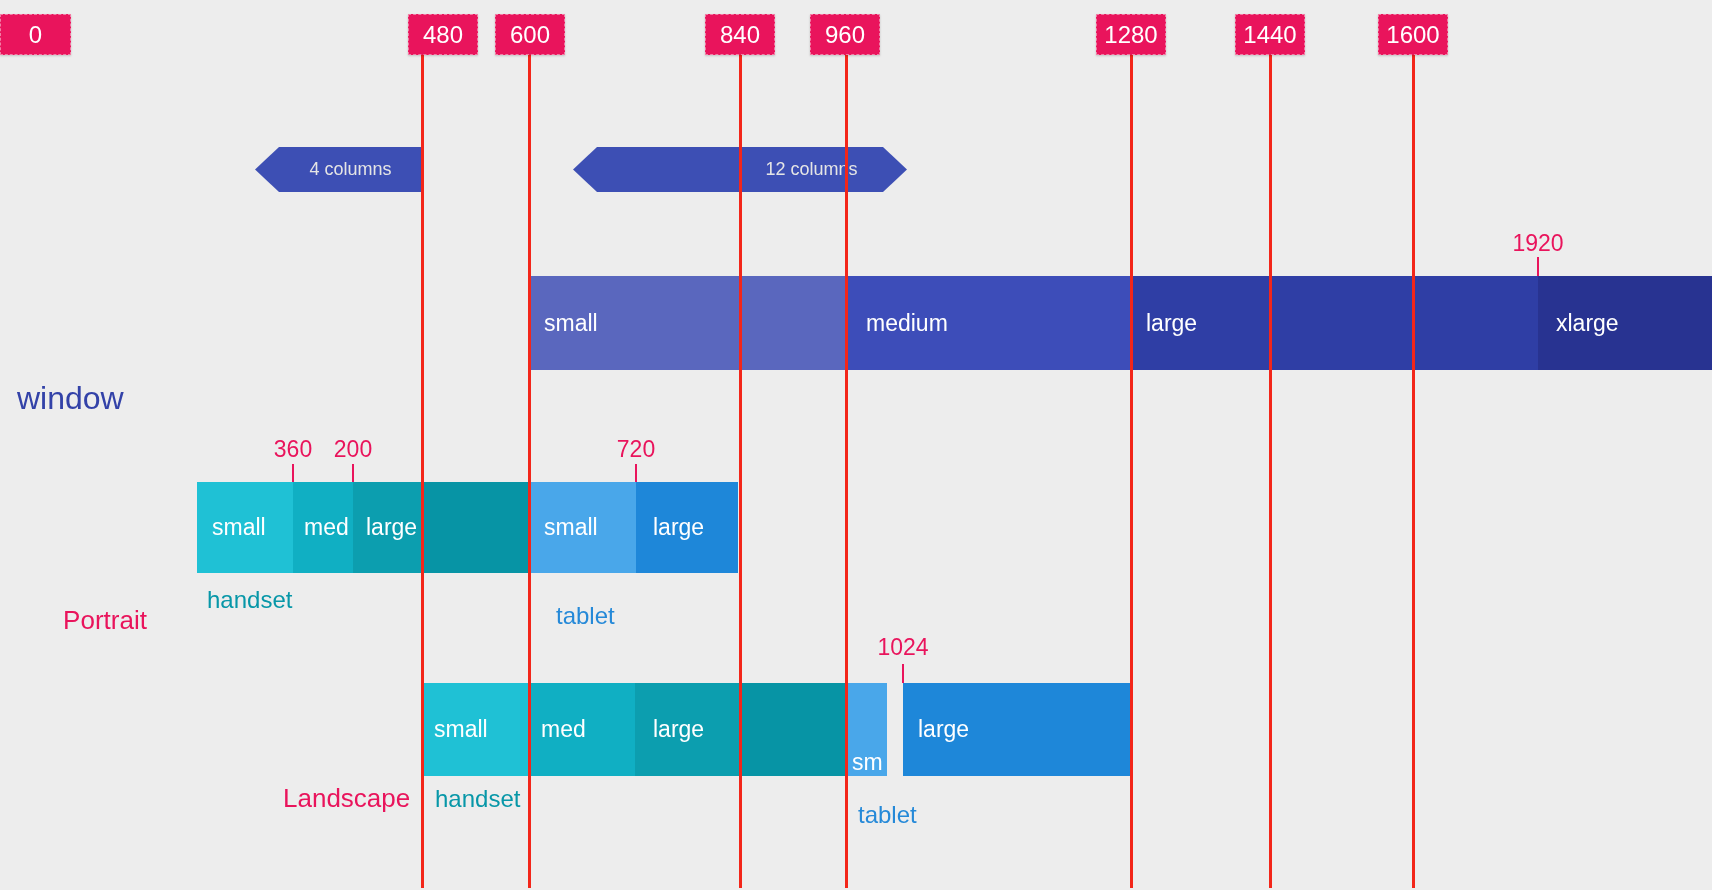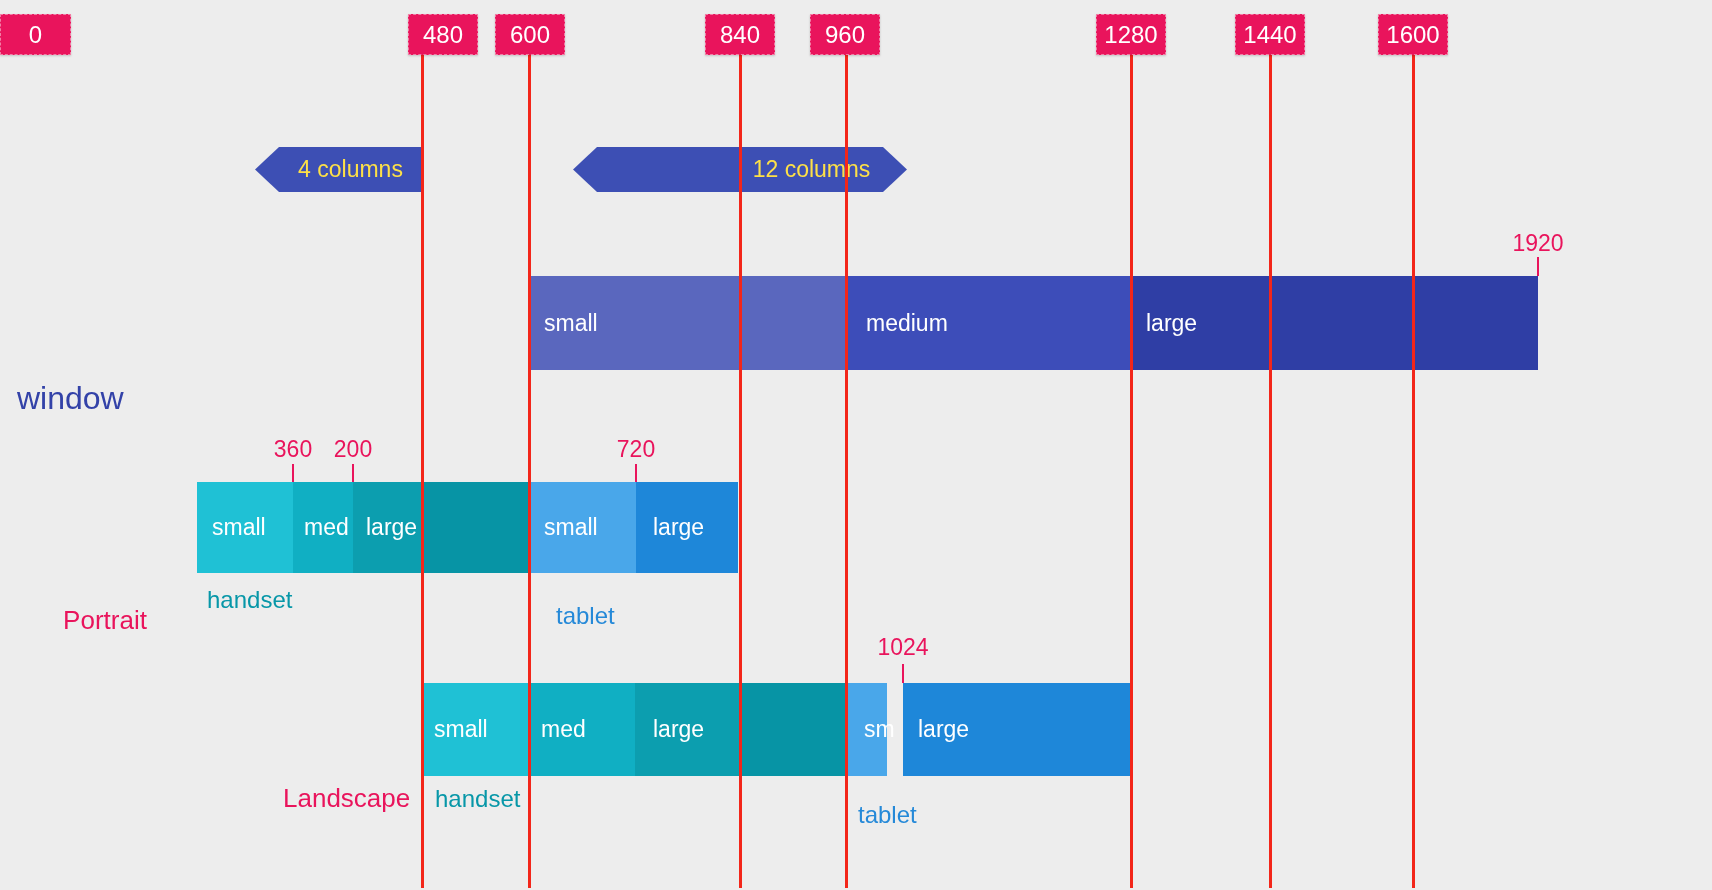--- a/index.html
+++ b/index.html
@@ -11,21 +11,21 @@
         color:#fff;font-size:24px;display:flex;align-items:center;justify-content:center;
         border:1px dashed rgba(255,255,255,.45);box-sizing:border-box;
         box-shadow:0 1px 2px rgba(0,0,0,.18);z-index:6;}
 
   
   .vline{position:absolute;top:55px;height:833px;width:3px;background:var(--c-red);z-index:5;}
 
   
   .badge{position:absolute;top:147px;height:45px;background:var(--c-indigo);z-index:3;}
   .badge-label{position:absolute;top:0;height:100%;display:flex;align-items:center;
-               justify-content:center;color:#fde047;font-size:23px;white-space:nowrap;text-align:right;}
+               justify-content:center;color:#e5e5e5;font-size:18px;white-space:nowrap;text-align:right;}
   .clip-left{clip-path:polygon(24px 0, 100% 0, 100% 100%, 24px 100%, 0 50%);}
   .clip-both{clip-path:polygon(24px 0, calc(100% - 24px) 0, 100% 50%, calc(100% - 24px) 100%, 24px 100%, 0 50%);}
 
   
   .bar{position:absolute;left:0;width:1712px;z-index:2;}
   .seg{position:absolute;top:0;height:100%;display:flex;align-items:center;
        padding-left:15px;box-sizing:border-box;color:#fff;font-size:23px;white-space:nowrap;}
 
   
   .tick{position:absolute;width:2px;background:var(--c-pink);z-index:4;}
@@ -89,20 +89,23 @@
   <div class="bar" style="top:276px;height:94px">
     <div class="seg" style="left: 529px; width: 317px; background-color: rgb(90, 103, 190);">
         <span>small</span>
       </div>
     <div class="seg" style="left: 846px; width: 285px; background-color: rgb(61, 77, 185);">
         <span style="padding-left:5px">medium</span>
       </div>
     <div class="seg" style="left: 1131px; width: 407px; background-color: rgb(47, 62, 165);">
         <span>large</span>
       </div>
+    <div class="seg" style="left: 1538px; width: 174px; background-color: rgb(40, 51, 145);">
+        <span style="padding-left:3px">xlarge</span>
+      </div>
   </div>
   <div class="windowlabel">window</div>
 
   <div class="tick-num" style="left:293px;top:436px">360</div>
   <div class="tick-num" style="left:353px;top:436px">200</div>
   <div class="tick-num" style="left:636px;top:436px">720</div>
   <div class="tick" style="left:292px;top:464px;height:18px"></div>
   <div class="tick" style="left:352px;top:464px;height:18px"></div>
   <div class="tick" style="left:635px;top:464px;height:18px"></div>
 
@@ -135,21 +138,21 @@
     <div class="seg" style="left: 422px; width: 107px; padding-left: 12px; background-color: rgb(31, 193, 213);">
         <span>small</span>
       </div>
     <div class="seg" style="left: 529px; width: 106px; padding-left: 12px; background-color: rgb(16, 175, 195);">
         <span>med</span>
       </div>
     <div class="seg" style="left: 635px; width: 105px; padding-left: 18px; background-color: rgb(12, 158, 175);">
         <span>large</span>
       </div>
     <div class="seg" style="left: 740px; width: 106px; background-color: rgb(7, 148, 165);"></div>
-    <div class="seg" style="left: 846px; width: 41px; padding-left: 18px; background-color: rgb(73, 167, 234);">
+    <div class="seg" style="left: 846px; width: 41px; padding-left: 6px; background-color: rgb(73, 167, 234); align-items: flex-end;">
         <span>sm</span>
       </div>
     <div class="seg" style="left: 903px; width: 228px; background-color: rgb(30, 135, 217);">
         <span>large</span>
       </div>
   </div>
   <div class="rowlabel" style="left:283px;top:783px">Landscape</div>
   <div class="sublabel teal-text" style="left:435px;top:785px">handset</div>
   <div class="sublabel blue-text" style="left:858px;top:785px">tablet</div>
 

